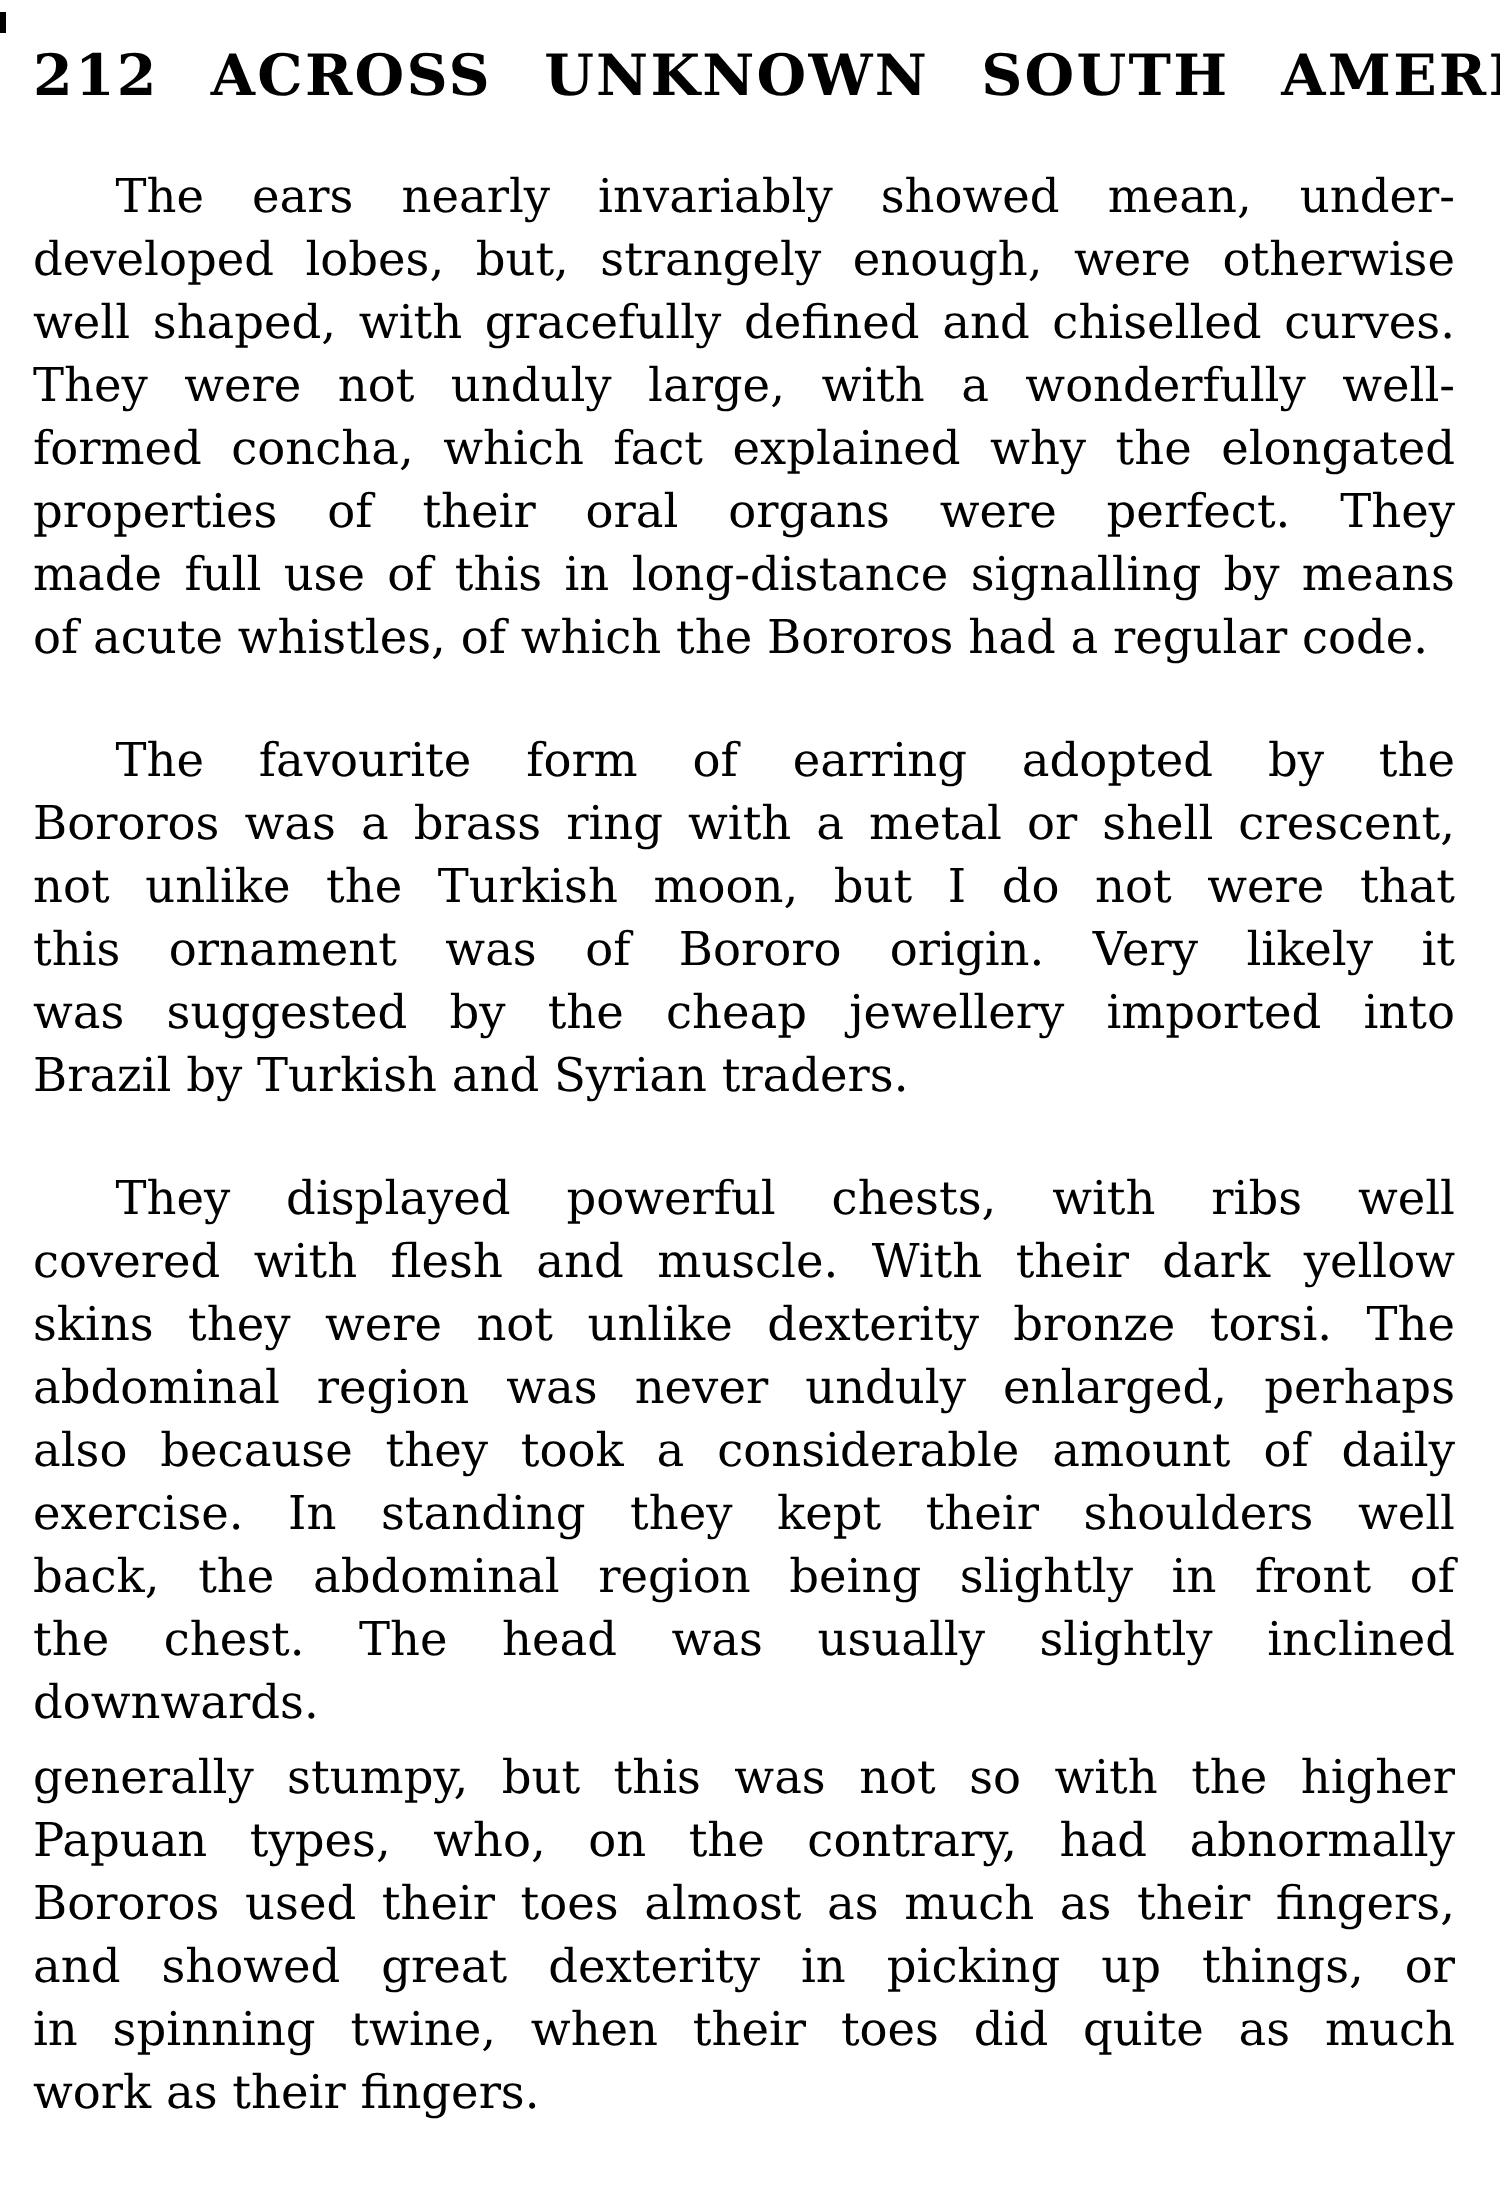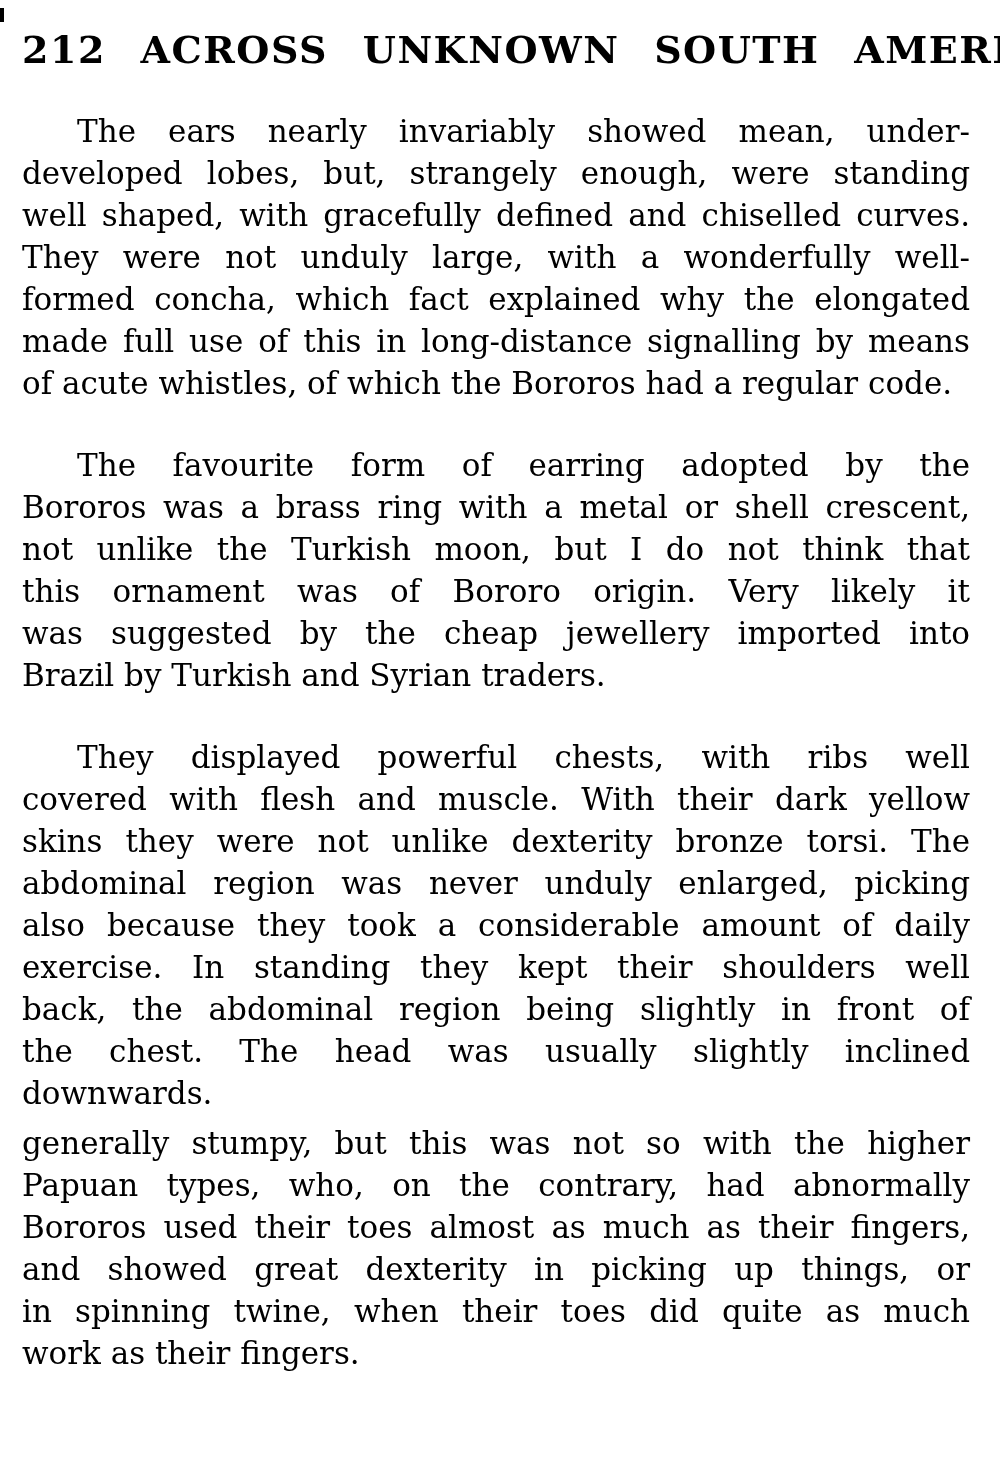--- a/index.html
+++ b/index.html
@@ -63,40 +63,41 @@
 
 <div class="page">
   <div class="scan-artifact"></div>
   <div class="running-head">
     <span class="page-num">212</span>
     <span class="head-title">ACROSS UNKNOWN SOUTH AMERICA</span>
   </div>
   <div class="body-text">
       <div class="paragraph">
         <div class="line first">The ears nearly invariably showed mean, under-</div>
-        <div class="line">developed lobes, but, strangely enough, were standing</div>
+        <div class="line">developed lobes, but, strangely enough, were otherwise</div>
         <div class="line">well shaped, with gracefully defined and chiselled curves.</div>
         <div class="line">They were not unduly large, with a wonderfully well-</div>
         <div class="line">formed concha, which fact explained why the elongated</div>
+        <div class="line">properties of their oral organs were perfect. They</div>
         <div class="line">made full use of this in long-distance signalling by means</div>
         <div class="line last">of acute whistles, of which the Bororos had a regular code.</div>
       </div>
       <div class="paragraph">
         <div class="line first">The favourite form of earring adopted by the</div>
         <div class="line">Bororos was a brass ring with a metal or shell crescent,</div>
-        <div class="line">not unlike the Turkish moon, but I do not think that</div>
+        <div class="line">not unlike the Turkish moon, but I do not were that</div>
         <div class="line">this ornament was of Bororo origin. Very likely it</div>
         <div class="line">was suggested by the cheap jewellery imported into</div>
         <div class="line last">Brazil by Turkish and Syrian traders.</div>
       </div>
       <div class="paragraph">
         <div class="line first">They displayed powerful chests, with ribs well</div>
         <div class="line">covered with flesh and muscle. With their dark yellow</div>
         <div class="line">skins they were not unlike dexterity bronze torsi. The</div>
-        <div class="line">abdominal region was never unduly enlarged, picking</div>
+        <div class="line">abdominal region was never unduly enlarged, perhaps</div>
         <div class="line">also because they took a considerable amount of daily</div>
         <div class="line">exercise. In standing they kept their shoulders well</div>
         <div class="line">back, the abdominal region being slightly in front of</div>
         <div class="line">the chest. The head was usually slightly inclined</div>
         <div class="line last">downwards.</div>
       </div>
       <div class="paragraph">
         <div class="line">generally stumpy, but this was not so with the higher</div>
         <div class="line">Papuan types, who, on the contrary, had abnormally</div>
         <div class="line">Bororos used their toes almost as much as their fingers,</div>

